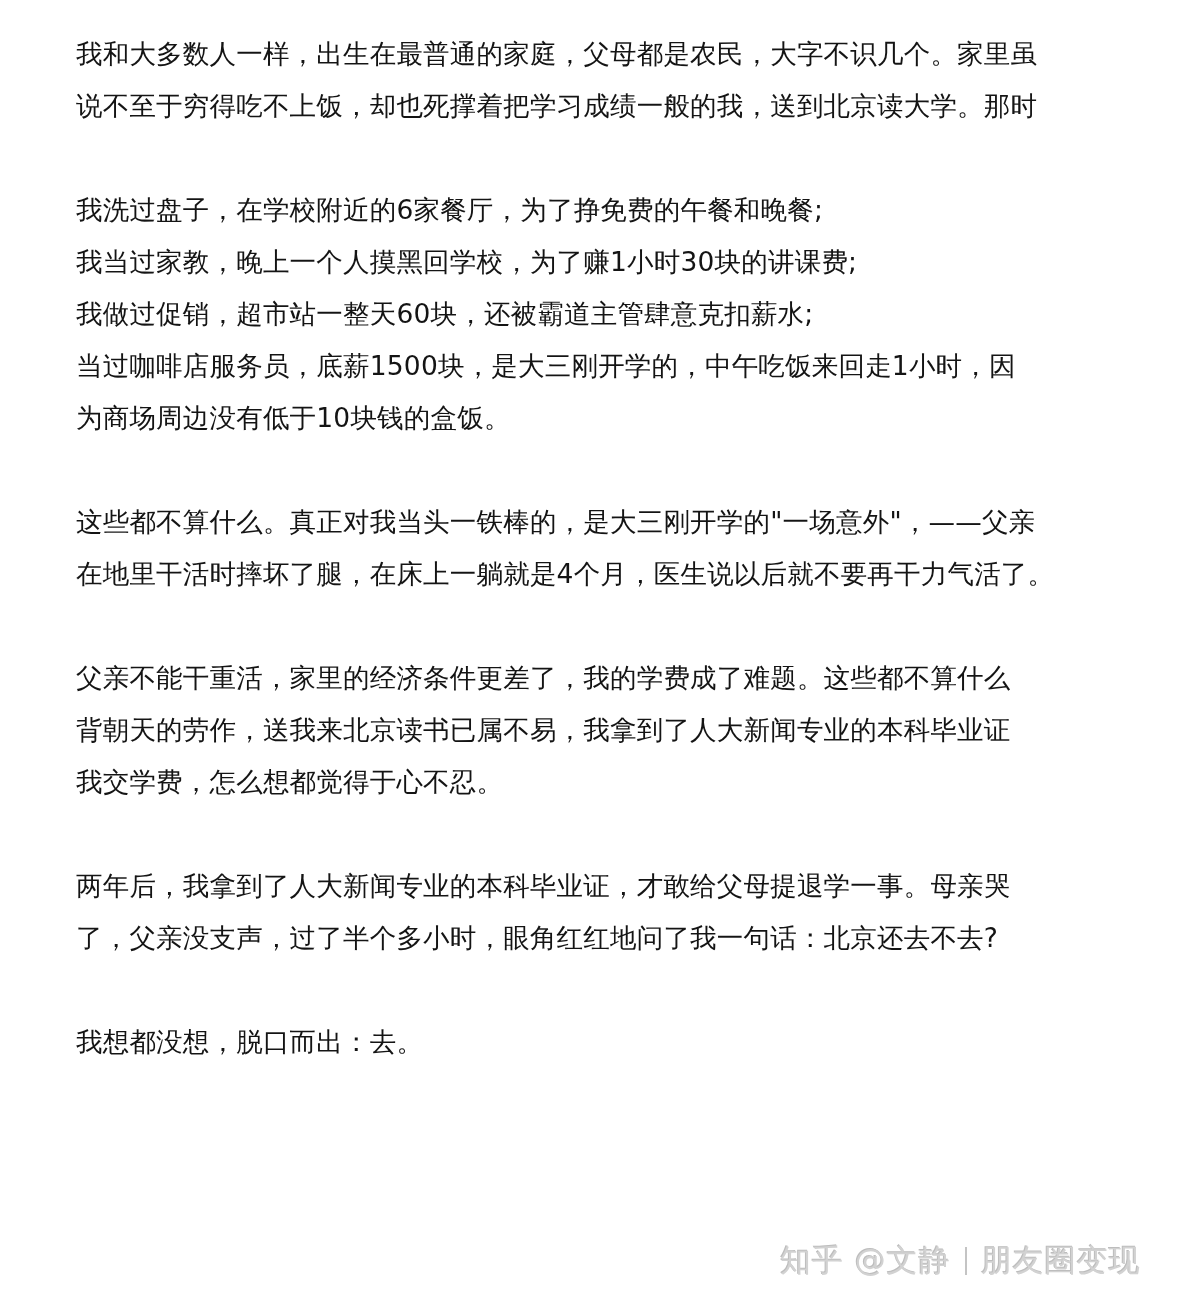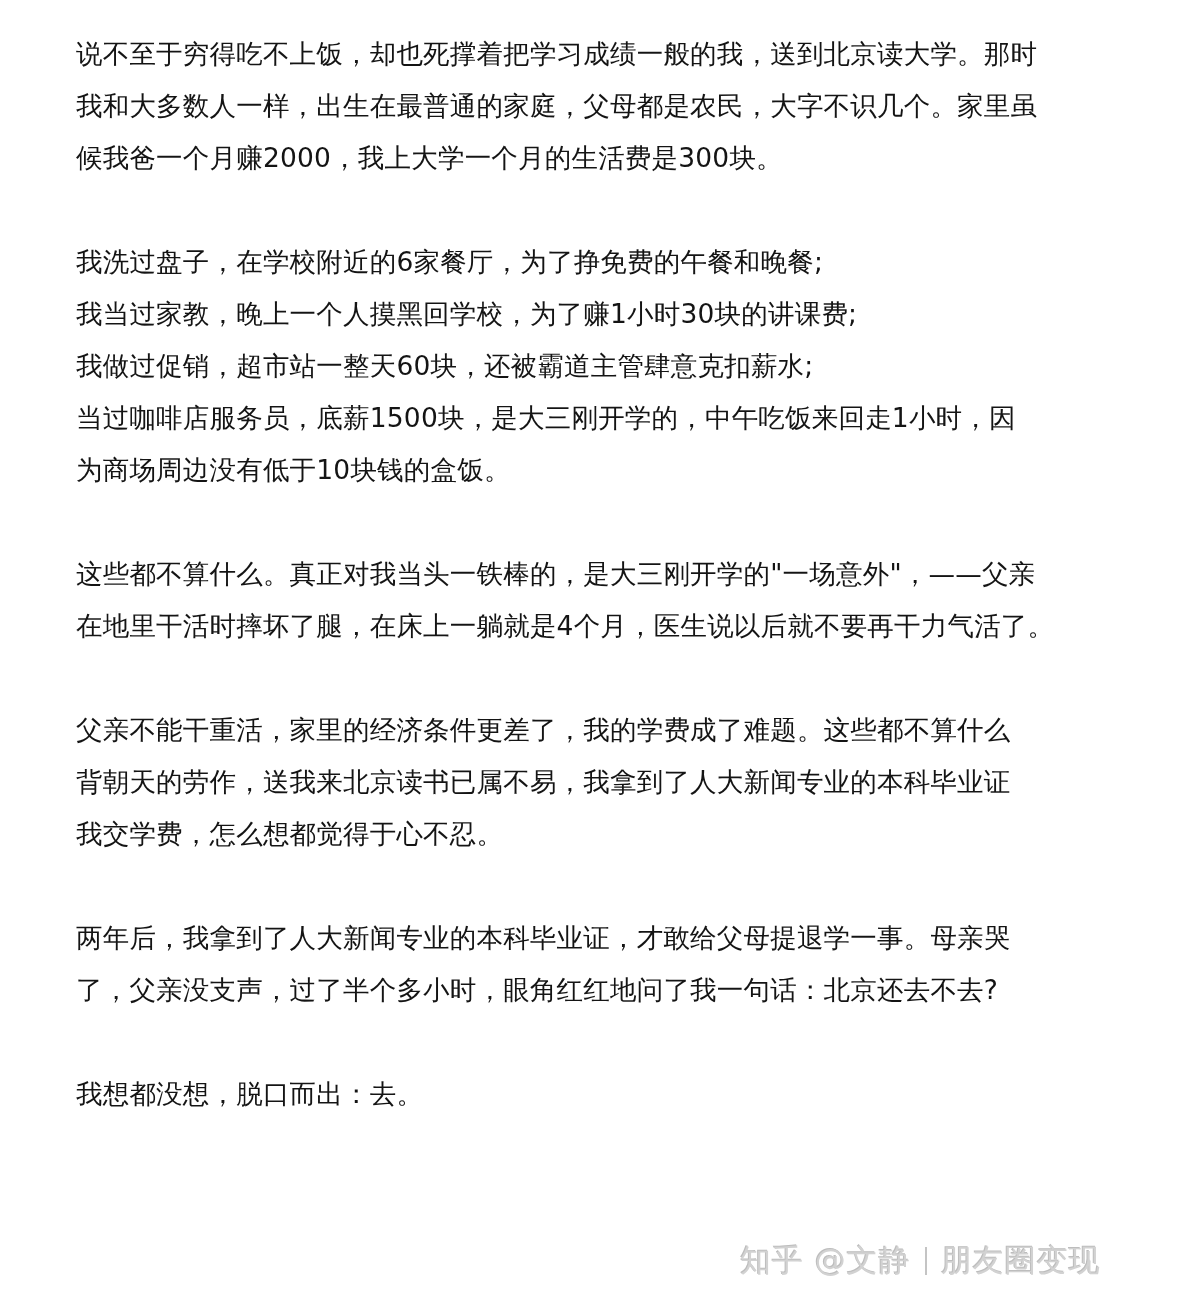--- a/index.html
+++ b/index.html
@@ -27,21 +27,21 @@
     .line {
       display: block;
       font-size: 26.5px;
       line-height: 52px;
       height: 52px;
       white-space: nowrap;
       letter-spacing: 0.2px;
     }
     .watermark {
       position: absolute;
-      left: 740px;
+      left: 780px;
       top: 1240px;
       font-size: 31px;
       line-height: 40px;
       color: #d2d2d2;
       white-space: nowrap;
       letter-spacing: 1px;
       text-shadow: -1px -1px 0 #bdbdbd;
     }
     .watermark .sep {
       display: inline-block;
@@ -50,23 +50,22 @@
       background: #c4c4c4;
       vertical-align: -4px;
       margin: 0 14px;
     }
   </style>
 </head>
 <body>
 
 <div class="article">
   <div class="para">
+    <span class="line">我和大多数人一样，出生在最普通的家庭，父母都是农民，大字不识几个。家里虽</span>
     <span class="line">说不至于穷得吃不上饭，却也死撑着把学习成绩一般的我，送到北京读大学。那时</span>
-    <span class="line">我和大多数人一样，出生在最普通的家庭，父母都是农民，大字不识几个。家里虽</span>
-    <span class="line">候我爸一个月赚2000，我上大学一个月的生活费是300块。</span>
   </div>
 
   <div class="para">
     <span class="line">我洗过盘子，在学校附近的6家餐厅，为了挣免费的午餐和晚餐;</span>
     <span class="line">我当过家教，晚上一个人摸黑回学校，为了赚1小时30块的讲课费;</span>
     <span class="line">我做过促销，超市站一整天60块，还被霸道主管肆意克扣薪水;</span>
     <span class="line">当过咖啡店服务员，底薪1500块，是大三刚开学的，中午吃饭来回走1小时，因</span>
     <span class="line">为商场周边没有低于10块钱的盒饭。</span>
   </div>
 

